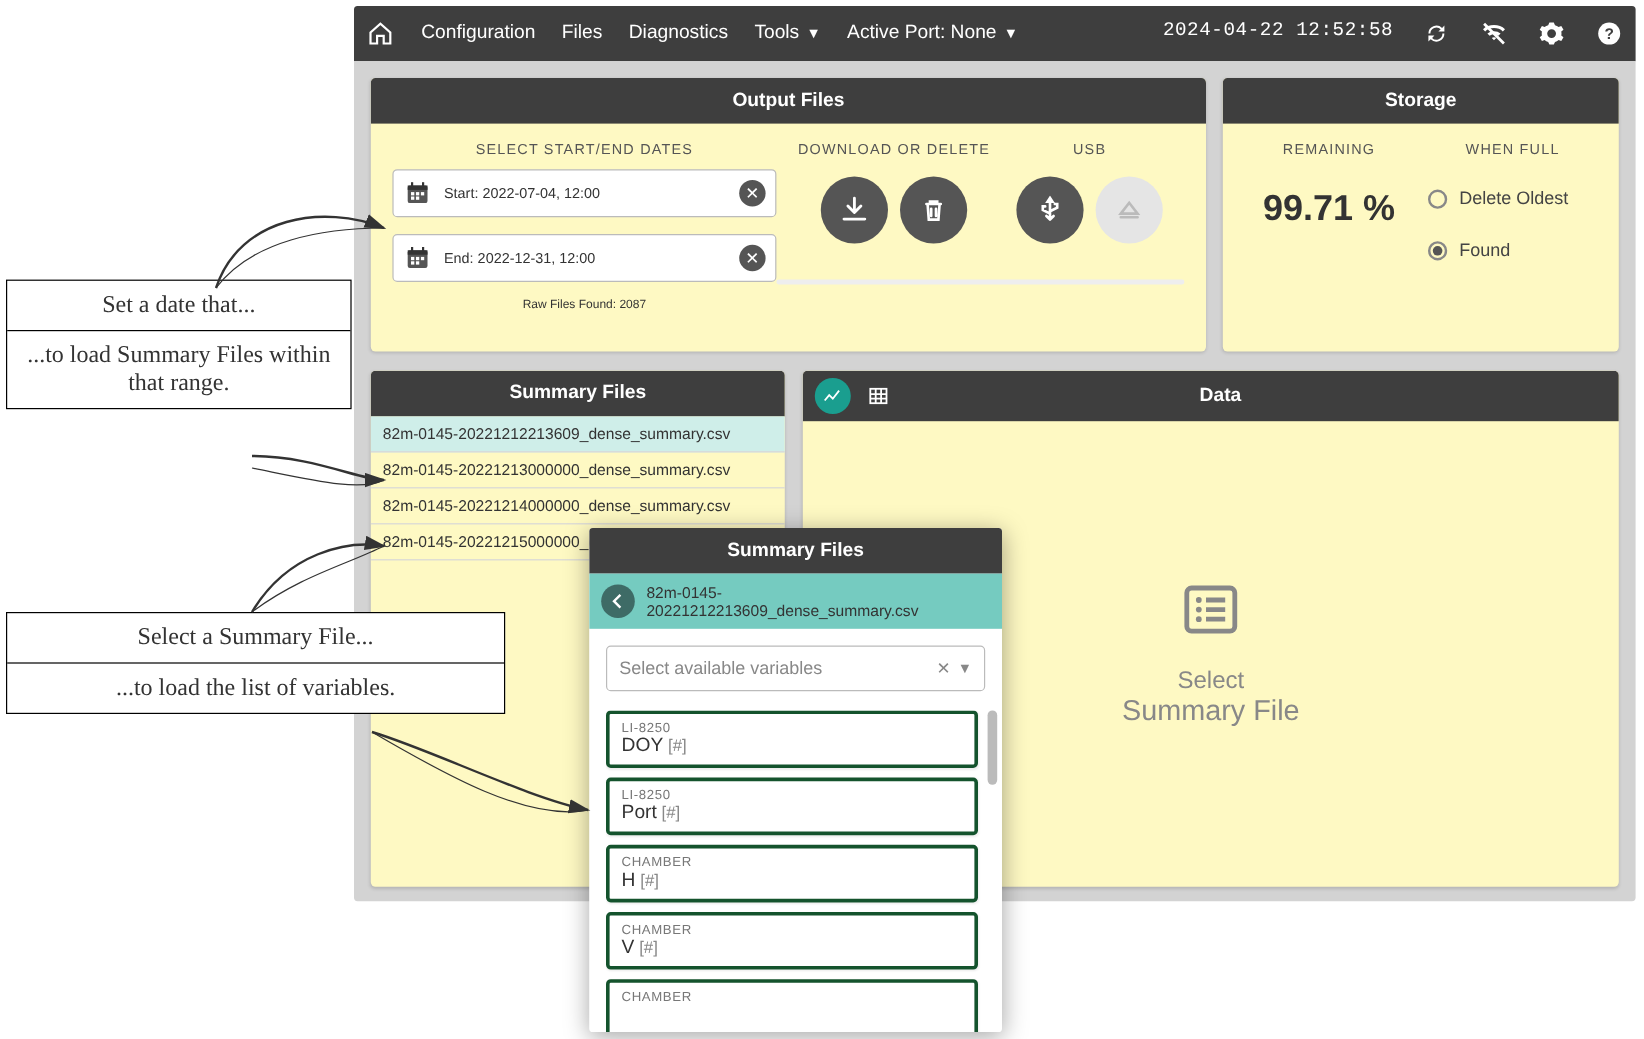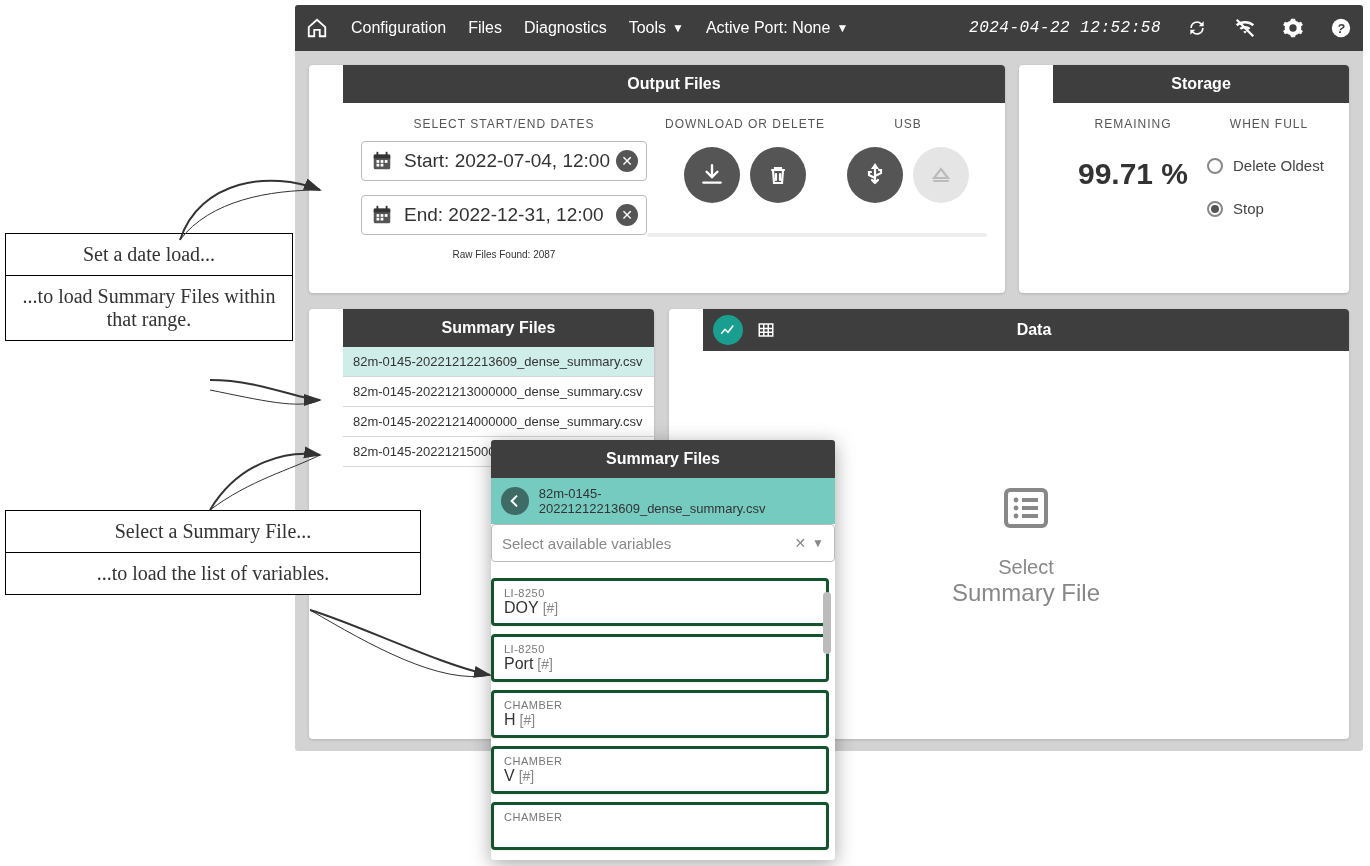--- a/index.html
+++ b/index.html
@@ -3,40 +3,40 @@
 <meta charset="utf-8">
 <style>
   * { box-sizing: border-box; margin: 0; padding: 0; }
   body { font-family: Arial, Helvetica, sans-serif; background: #fff; width: 1370px; height: 866px; position: relative; overflow: hidden; }
   
   
   .navbar { position: absolute; left: 295px; top: 5px; width: 1068px; height: 46px; background: #3e3e3e; color: #fff; display: flex; align-items: center; padding: 0 10px; border-radius: 3px 3px 0 0; }
   .navbar .nav-left { display: flex; align-items: center; gap: 22px; }
   .navbar .nav-item { color: #fff; font-size: 16px; display: flex; align-items: center; gap: 6px; cursor: pointer; }
   .navbar .nav-item .chev { font-size: 12px; }
-  .navbar .nav-right { margin-left: auto; display: flex; align-items: center; gap: 24px; font-style: italic; }
+  .navbar .nav-right { margin-left: auto; display: flex; gap: 24px; }
   .navbar .timestamp { font-family: "Courier New", monospace; font-size: 16px; letter-spacing: 0.5px; }
   .navbar .ico { display: inline-flex; align-items: center; justify-content: center; width: 24px; height: 24px; cursor: pointer; }
   .navbar svg { fill: #fff; }
   
   
   .app-bg { position: absolute; left: 295px; top: 51px; width: 1068px; height: 700px; background: #d3d3d3; border-radius: 0 0 3px 3px; padding: 14px; }
   
   
-  .card { background: #ffffff; border-radius: 4px; box-shadow: 0 1px 3px rgba(0,0,0,0.15); overflow: hidden; padding-left: 34px; }
+  .card { background: #fef9c3; border-radius: 4px; box-shadow: 0 1px 3px rgba(0,0,0,0.15); overflow: hidden; }
   .card-header { background: #3e3e3e; color: #fff; font-weight: bold; font-size: 16px; text-align: center; padding: 10px 12px; }
   
   
   .output-card { position: absolute; left: 14px; top: 14px; width: 696px; height: 228px; }
   .output-body { padding: 14px 18px 10px 18px; display: flex; }
   .date-col { width: 320px; }
   .label-sm { font-size: 12px; letter-spacing: 1px; color: #555; text-align: center; margin-bottom: 10px; }
   .date-input { display: flex; align-items: center; border: 1px solid #bbb; border-radius: 4px; height: 40px; padding: 0 8px; margin-bottom: 14px; background: #fff; }
   .date-input .cal-ico { width: 24px; height: 24px; display:flex; align-items:center; justify-content:center; margin-right: 10px; }
-  .date-input .txt { flex: 1; font-size: 19px; color: #333; }
+  .date-input .txt { flex: 1; font-size: 12px; color: #333; }
   .date-input .clear { width: 22px; height: 22px; border-radius: 50%; background: #555; color: #fff; display:flex; align-items:center; justify-content:center; font-size: 14px; cursor: pointer; }
   .raw-found { text-align: center; font-size: 10px; color: #333; margin-top: 4px; }
   
   .dd-col { flex: 1; display: flex; flex-direction: column; align-items: center; }
   .dd-row { display: flex; gap: 22px; align-items: flex-start; justify-content: center; width: 100%; }
   .dd-set { display: flex; flex-direction: column; align-items: center; }
   .dd-label { font-size: 12px; letter-spacing: 1px; color: #555; text-align: center; margin-bottom: 16px; }
   .btn-group { display: flex; gap: 10px; }
   .circle-btn { width: 56px; height: 56px; border-radius: 50%; display: flex; align-items: center; justify-content: center; cursor: pointer; }
   .circle-btn.dark { background: #555; }
@@ -75,21 +75,21 @@
   .data-body .line1 { font-size: 20px; color: #888; }
   .data-body .line2 { font-size: 24px; color: #888; }
   
   
   .popup-card { position: absolute; left: 491px; top: 440px; width: 344px; height: 420px; background: #fff; border-radius: 3px; box-shadow: 0 4px 20px rgba(0,0,0,0.35); overflow: hidden; }
   .popup-header { background: #3e3e3e; color: #fff; font-weight: bold; text-align: center; padding: 10px 0; font-size: 16px; }
   .popup-sub { background: #75cbc0; display: flex; align-items: center; padding: 8px 10px; gap: 10px; }
   .back-btn { width: 28px; height: 28px; border-radius: 50%; background: #3e6b66; display:flex; align-items:center; justify-content:center; cursor: pointer; }
   .back-btn svg { fill: #fff; }
   .popup-sub .fname { font-size: 13px; color: #333; }
-  .popup-body { height: calc(100% - 80px); overflow: hidden; position: relative; }
+  .popup-body { padding: 14px; height: calc(100% - 80px); overflow: hidden; position: relative; }
   .select-box { border: 1px solid #bbb; border-radius: 4px; height: 38px; display: flex; align-items: center; padding: 0 10px; margin-bottom: 16px; }
   .select-box .ph { flex: 1; color: #888; font-size: 15px; }
   .select-box .x { color: #888; font-size: 14px; padding: 0 6px; cursor: pointer; }
   .select-box .dd { color: #888; font-size: 12px; cursor: pointer; }
   .var-list { display: flex; flex-direction: column; gap: 8px; height: 300px; overflow-y: auto; padding-right: 6px; }
   .var-item { border: 3px solid #14532d; border-radius: 4px; padding: 6px 10px; box-shadow: 0 1px 2px rgba(0,0,0,0.08); cursor: pointer; }
   .var-item .grp { font-size: 11px; color: #777; letter-spacing: 0.5px; }
   .var-item .nm { font-size: 16px; color: #333; }
   .var-item .unit { font-size: 14px; color: #888; margin-left: 4px; }
   .scroll-ind { position: absolute; right: 4px; top: 68px; width: 8px; height: 62px; background: #bbb; border-radius: 4px; }
@@ -244,21 +244,21 @@
       </div>
       <div class="storage-col">
         <div class="label-sm">WHEN FULL</div>
         <div class="radio-group">
           <div class="radio-item">
             <span class="radio"></span>
             <span>Delete Oldest</span>
           </div>
           <div class="radio-item">
             <span class="radio checked"></span>
-            <span>Stop</span>
+            <span>Found</span>
           </div>
         </div>
       </div>
     </div>
   </div>
 
   <div class="card summary-list-card">
     <div class="card-header">Summary Files</div>
     <div class="file-list">
       <div class="file-row selected">82m-0145-20221212213609_dense_summary.csv</div>
@@ -340,21 +340,21 @@
       <div class="var-item">
         <div class="grp">CHAMBER</div>
         <div><span class="nm"></span><span class="unit"></span></div>
       </div>
     </div>
     <div class="scroll-ind"></div>
   </div>
 </div>
 
 <div class="annot-box" id="annot1">
-  <div class="cell">Set a date load...</div>
+  <div class="cell">Set a date that...</div>
   <div class="cell sep">...to load Summary Files within that range.</div>
 </div>
 <div class="annot-box" id="annot2">
   <div class="cell">Select a Summary File...</div>
   <div class="cell sep">...to load the list of variables.</div>
 </div>
 
 <svg class="arrow" style="left:170px; top:160px; width:160px; height:90px;">
   <defs>
       <marker id="ah1" markerWidth="10" markerHeight="10" refX="8" refY="3" orient="auto">

